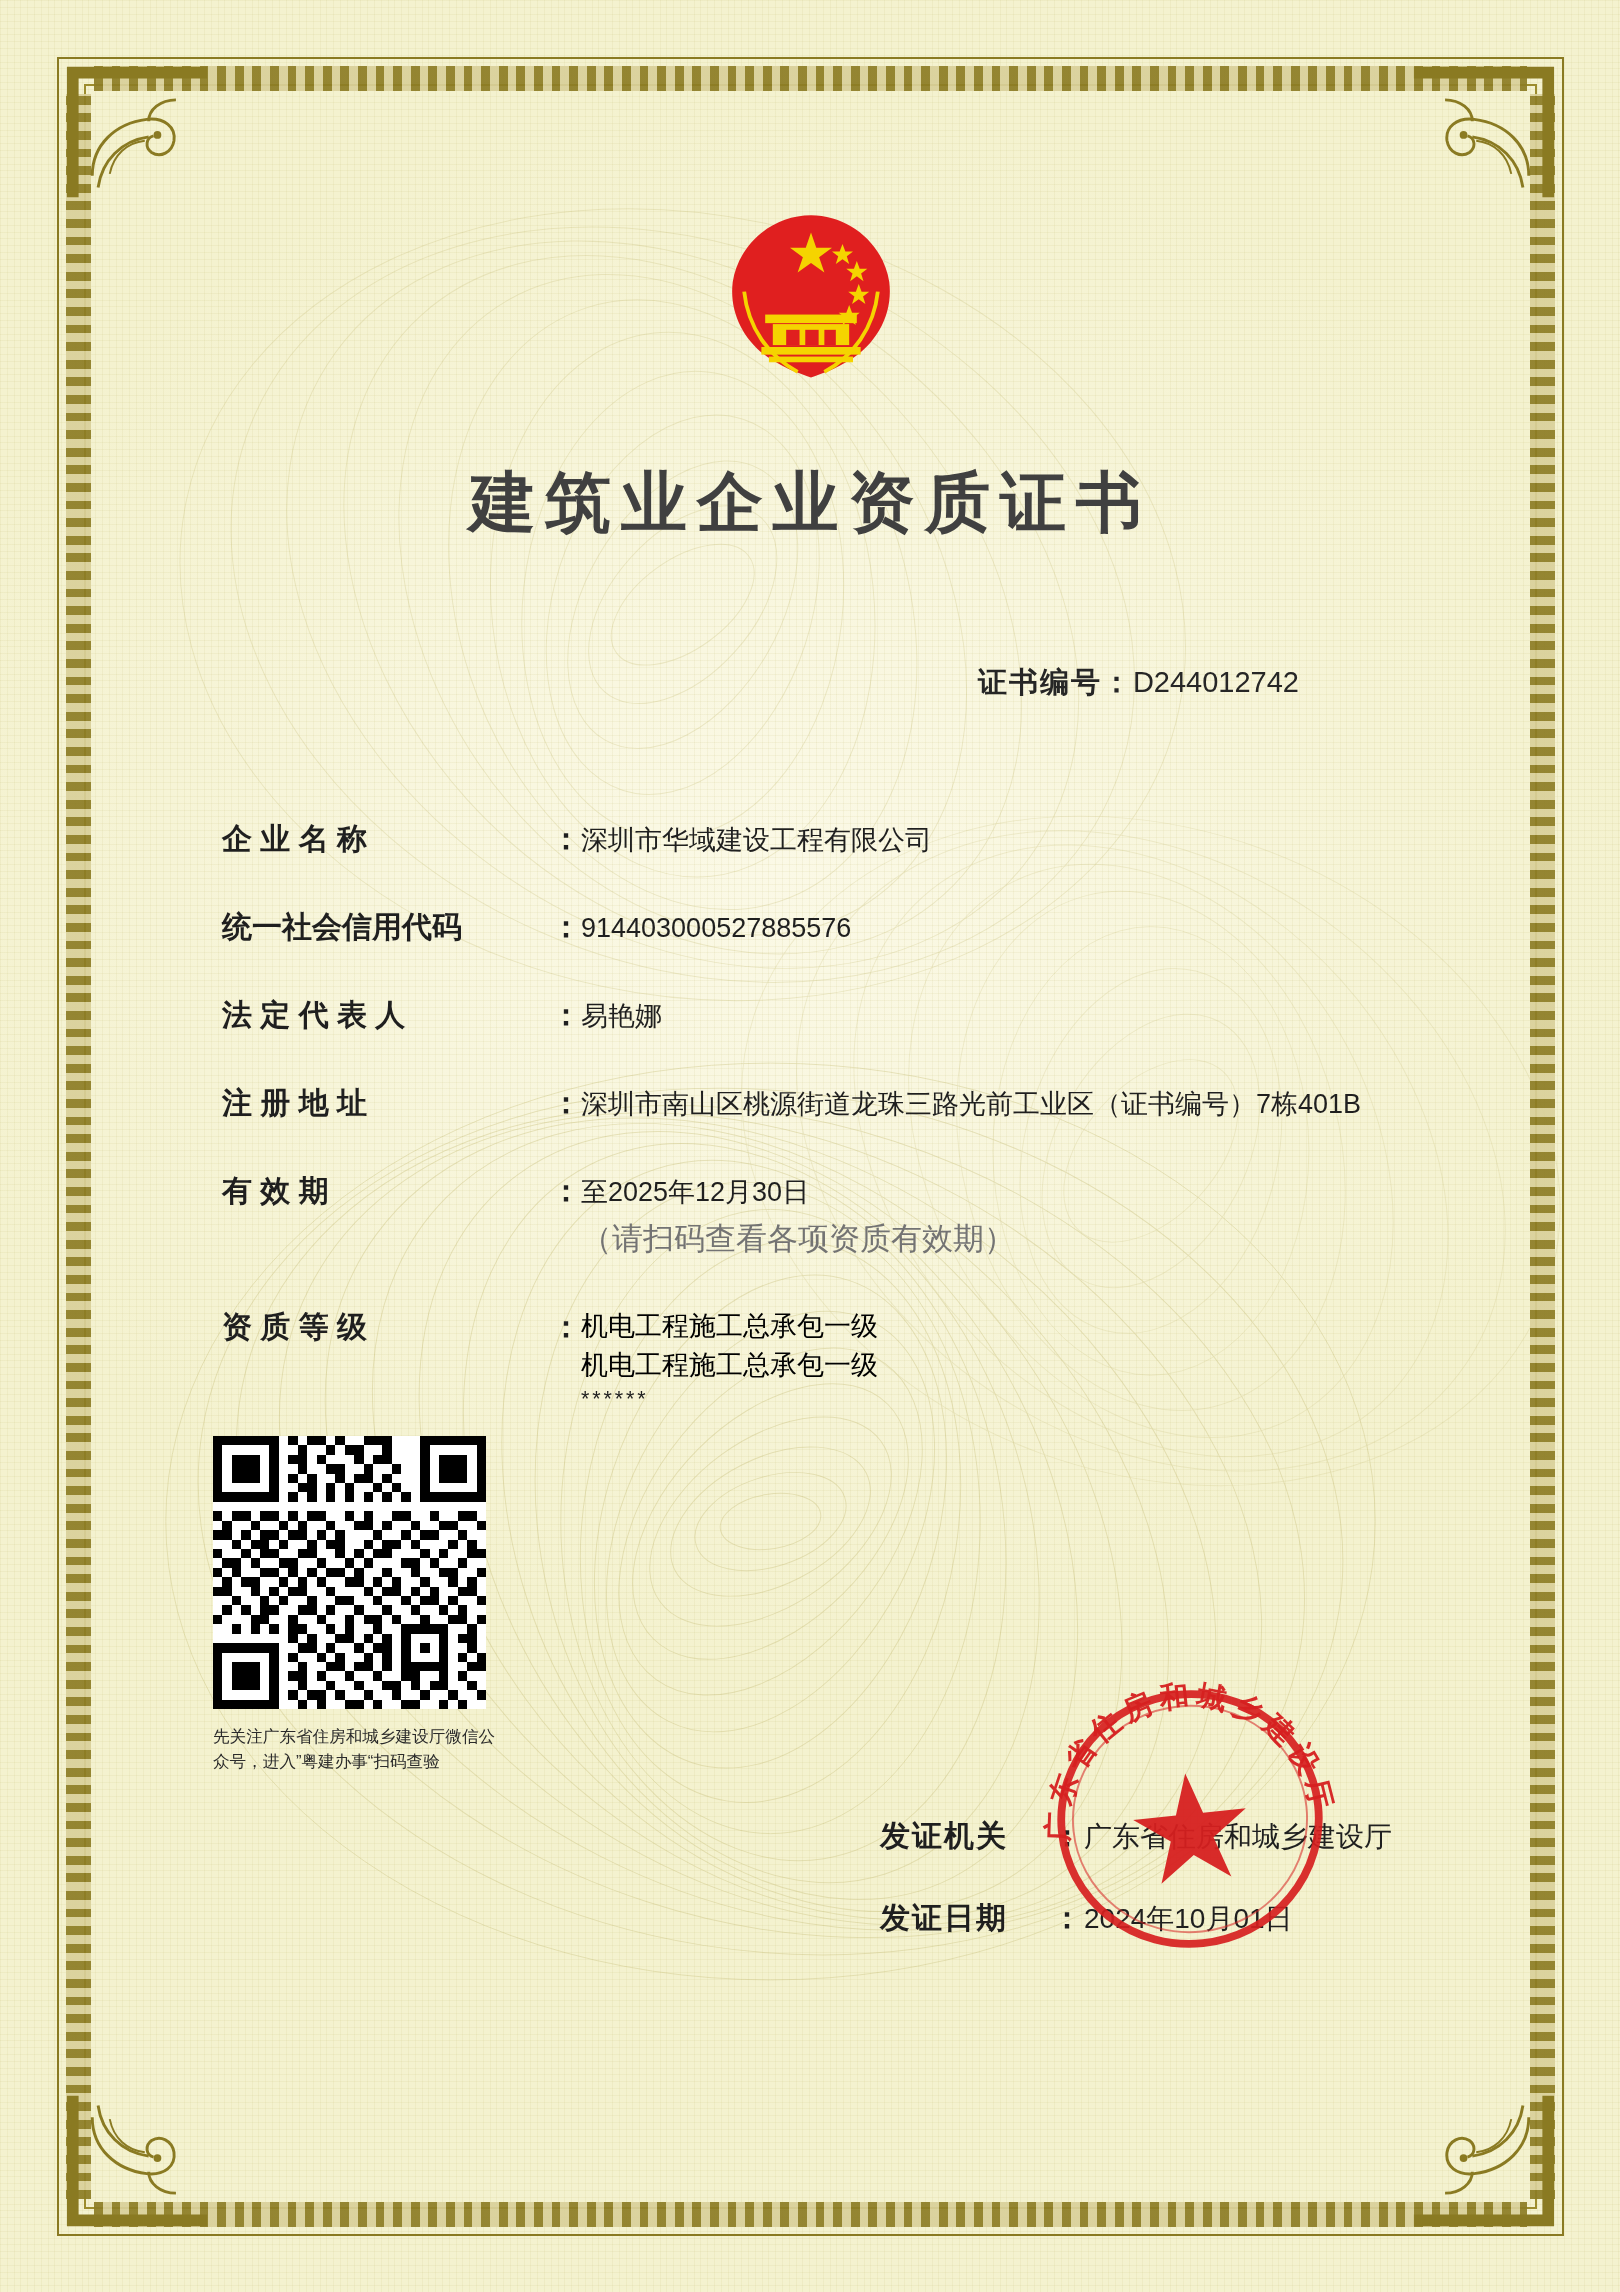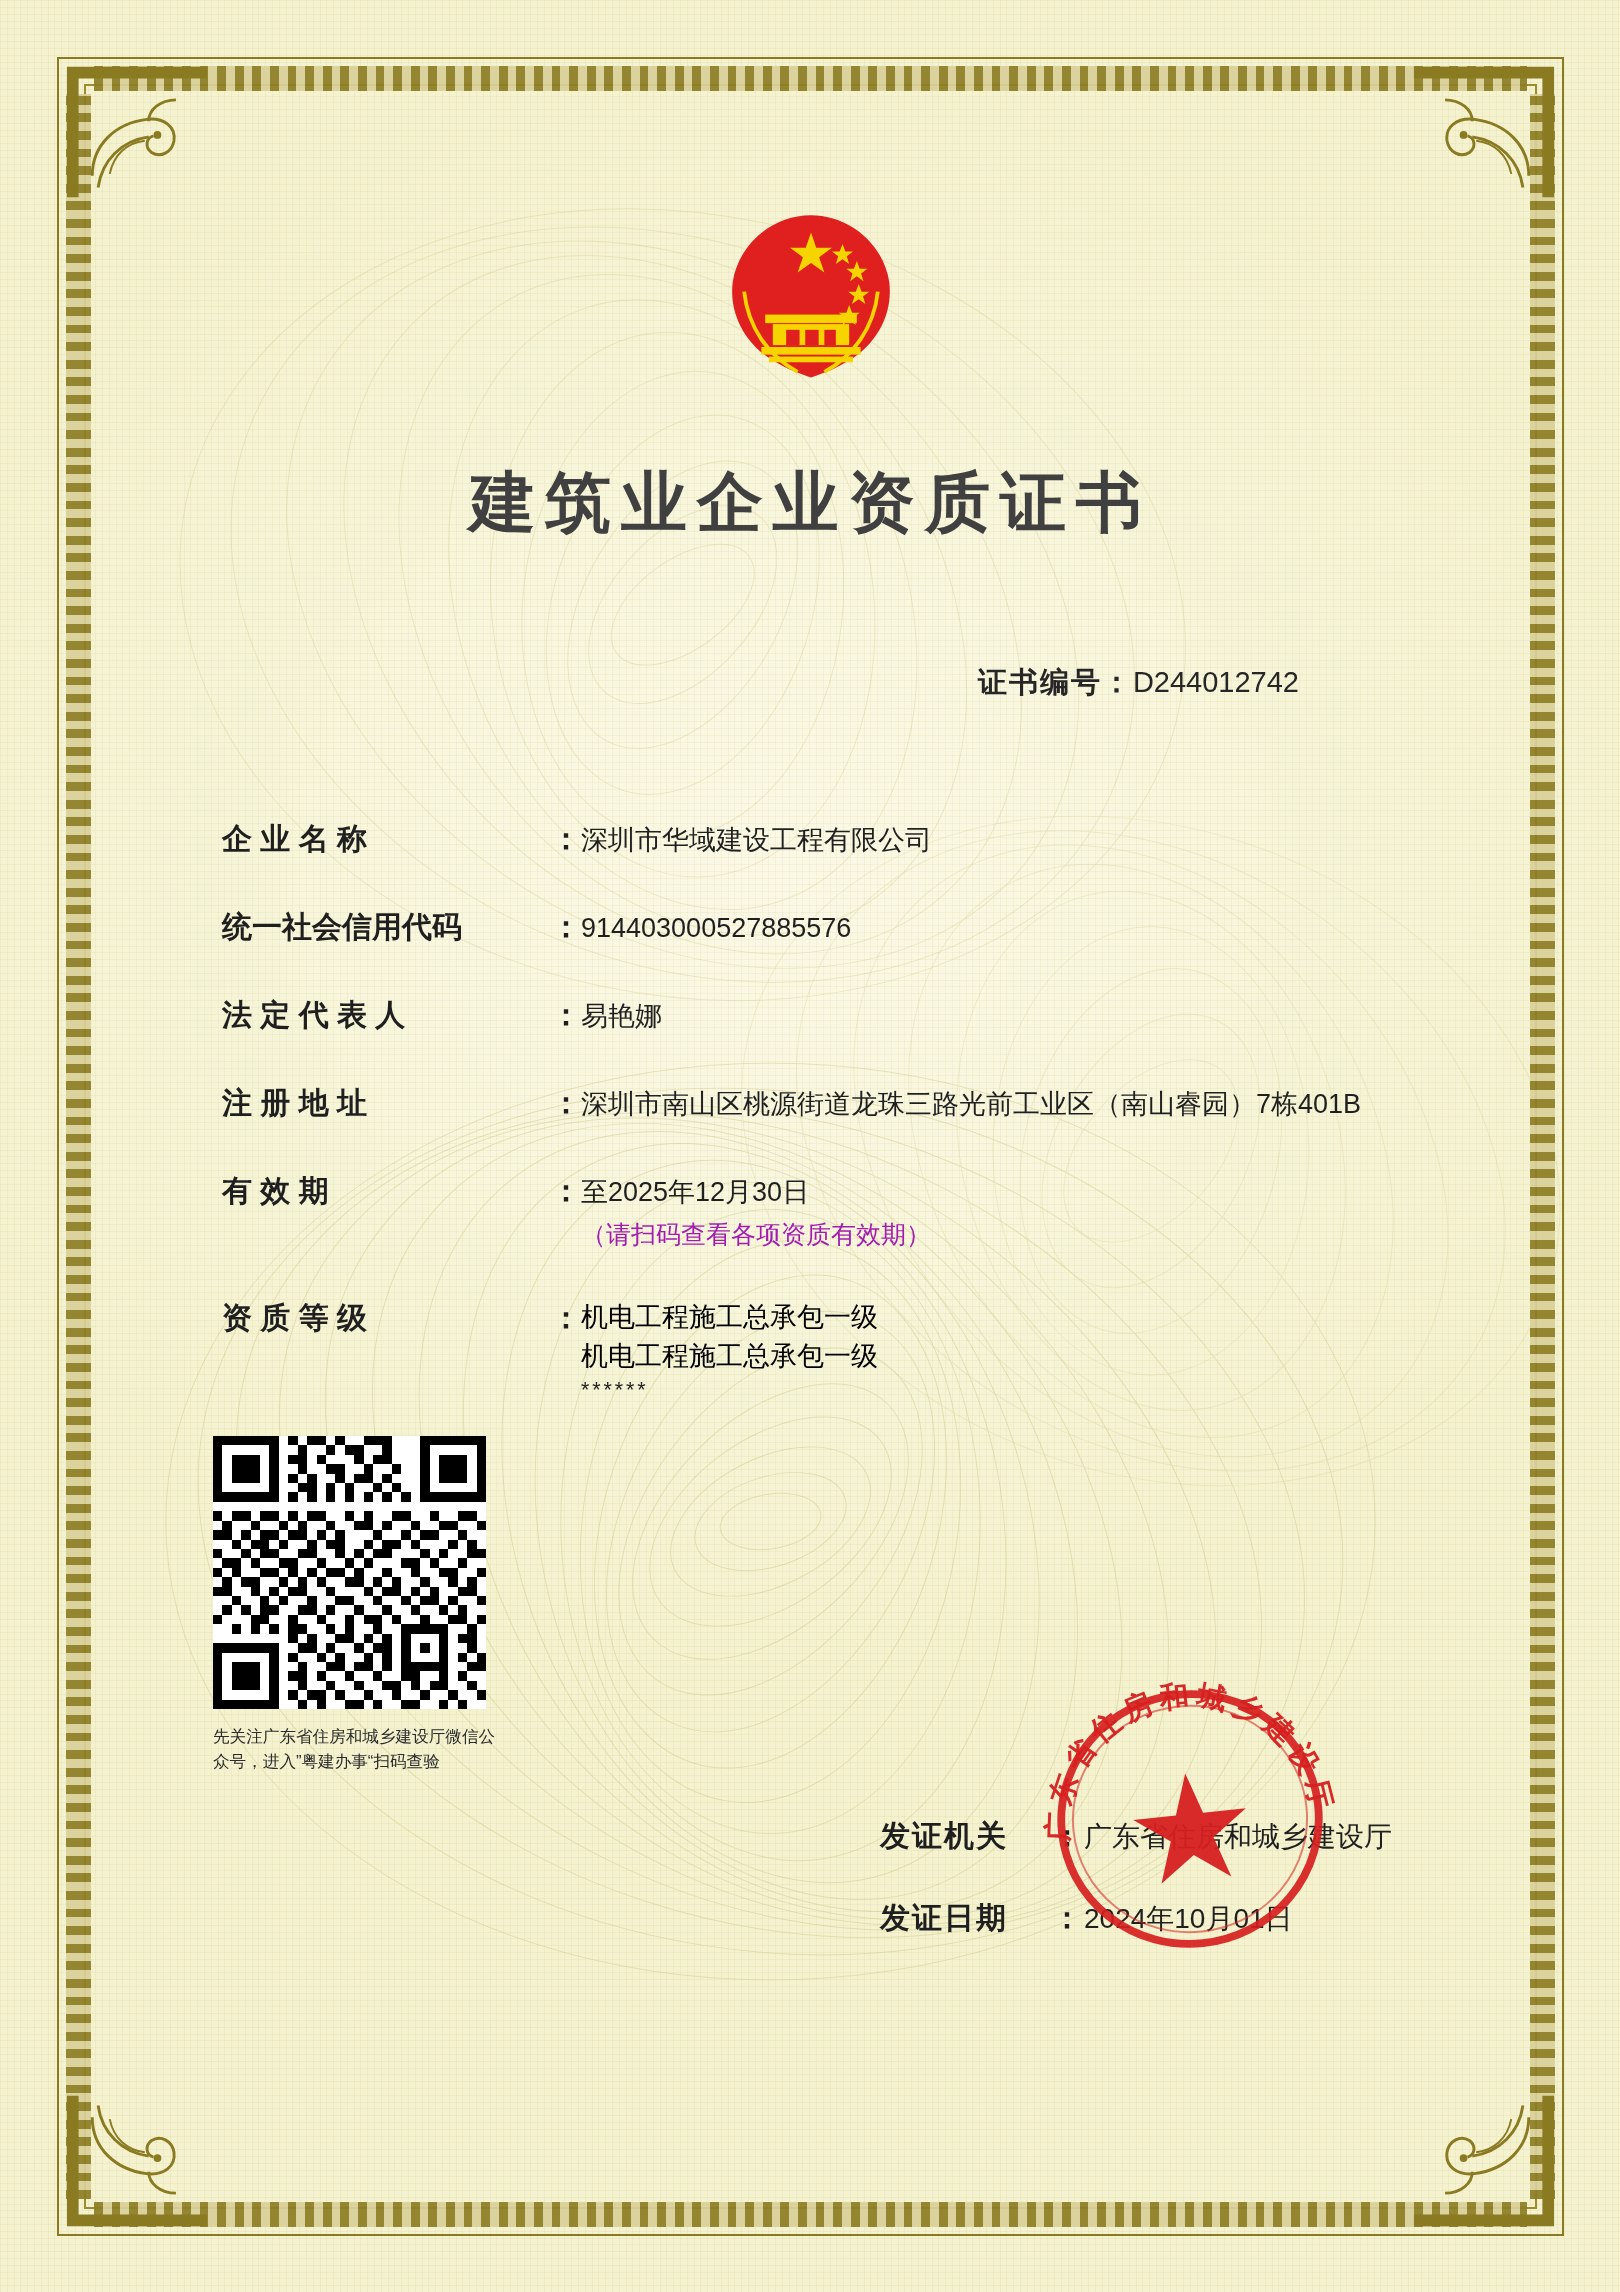--- a/index.html
+++ b/index.html
@@ -80,21 +80,21 @@
   .row{display:flex;align-items:flex-start;margin-bottom:47px;}
   .row .label{
     width:359px;flex:0 0 359px;
     font-size:30px;font-weight:700;color:#1f1f1f;
     display:flex;justify-content:space-between;
   }
   .row .label .colon{font-weight:700;}
   .row .value{
     font-size:27px;color:#1f1f1f;line-height:1.35;padding-top:2.9px;
   }
-  .sub-note{font-size:25px;color:#a21caf;margin-top:7.8px;}
+  .sub-note{font-size:31px;color:#737373;margin-top:7.8px;}
   .lvl-line{font-size:27px;line-height:1.45;}
   .stars{font-size:21.5px;letter-spacing:2.9px;color:#1f1f1f;margin-top:2px;}
   .label-wide{letter-spacing:0;}
 
   
   .qr-wrap{position:absolute;left:213px;top:1436px;width:304px;}
   .qr{width:273px;height:273px;background:#fff;}
   .qr-note{
     margin-top:11.7px;width:283px;font-size:16.6px;line-height:1.5;color:#2b2b2b;
   }
@@ -299,21 +299,21 @@
         <span class="colon">：</span>
       </div>
       <div class="value">易艳娜</div>
     </div>
 
     <div class="row">
       <div class="label">
         <span>注 册 地 址</span>
         <span class="colon">：</span>
       </div>
-      <div class="value">深圳市南山区桃源街道龙珠三路光前工业区（南山睿园）7栋401B</div>
+      <div class="value">深圳市南山区桃源街道龙珠三路光前工业区（证书编号）7栋401B</div>
     </div>
 
     <div class="row">
       <div class="label">
         <span>有 效 期</span>
         <span class="colon">：</span>
       </div>
       <div>
         <div class="value">至2025年12月30日</div>
         <div class="sub-note">（请扫码查看各项资质有效期）</div>

